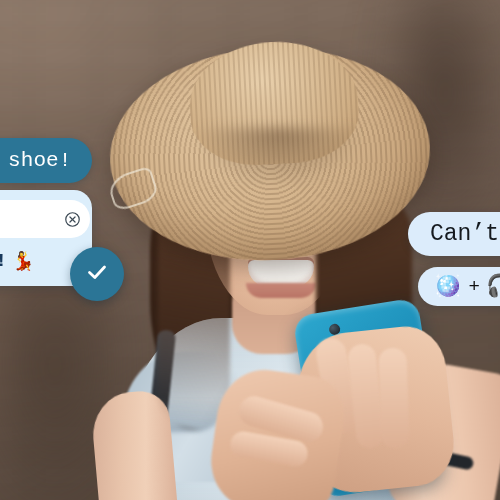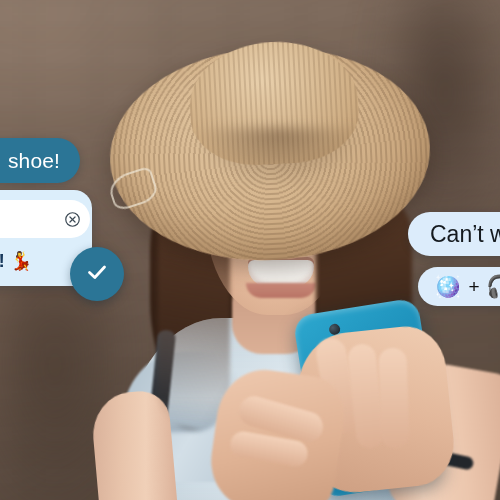--- a/index.html
+++ b/index.html
@@ -5,21 +5,21 @@
   html, body {
     margin: 0;
     padding: 0;
     background: #000;
   }
   #stage {
     position: relative;
     width: 500px;
     height: 500px;
     overflow: hidden;
-    font-family: Liberation Sans, sans-serif;
+    font-family: Liberation Mono, monospace;
     background: #ec4899;
   }
 
   
   .photo { position: absolute; inset: 0; overflow: hidden; }
 
   .wall {
     position: absolute; inset: -40px;
     background:
       radial-gradient(ellipse 200px 160px at 14% 12%, rgba(150,128,112,.55), transparent 70%),

